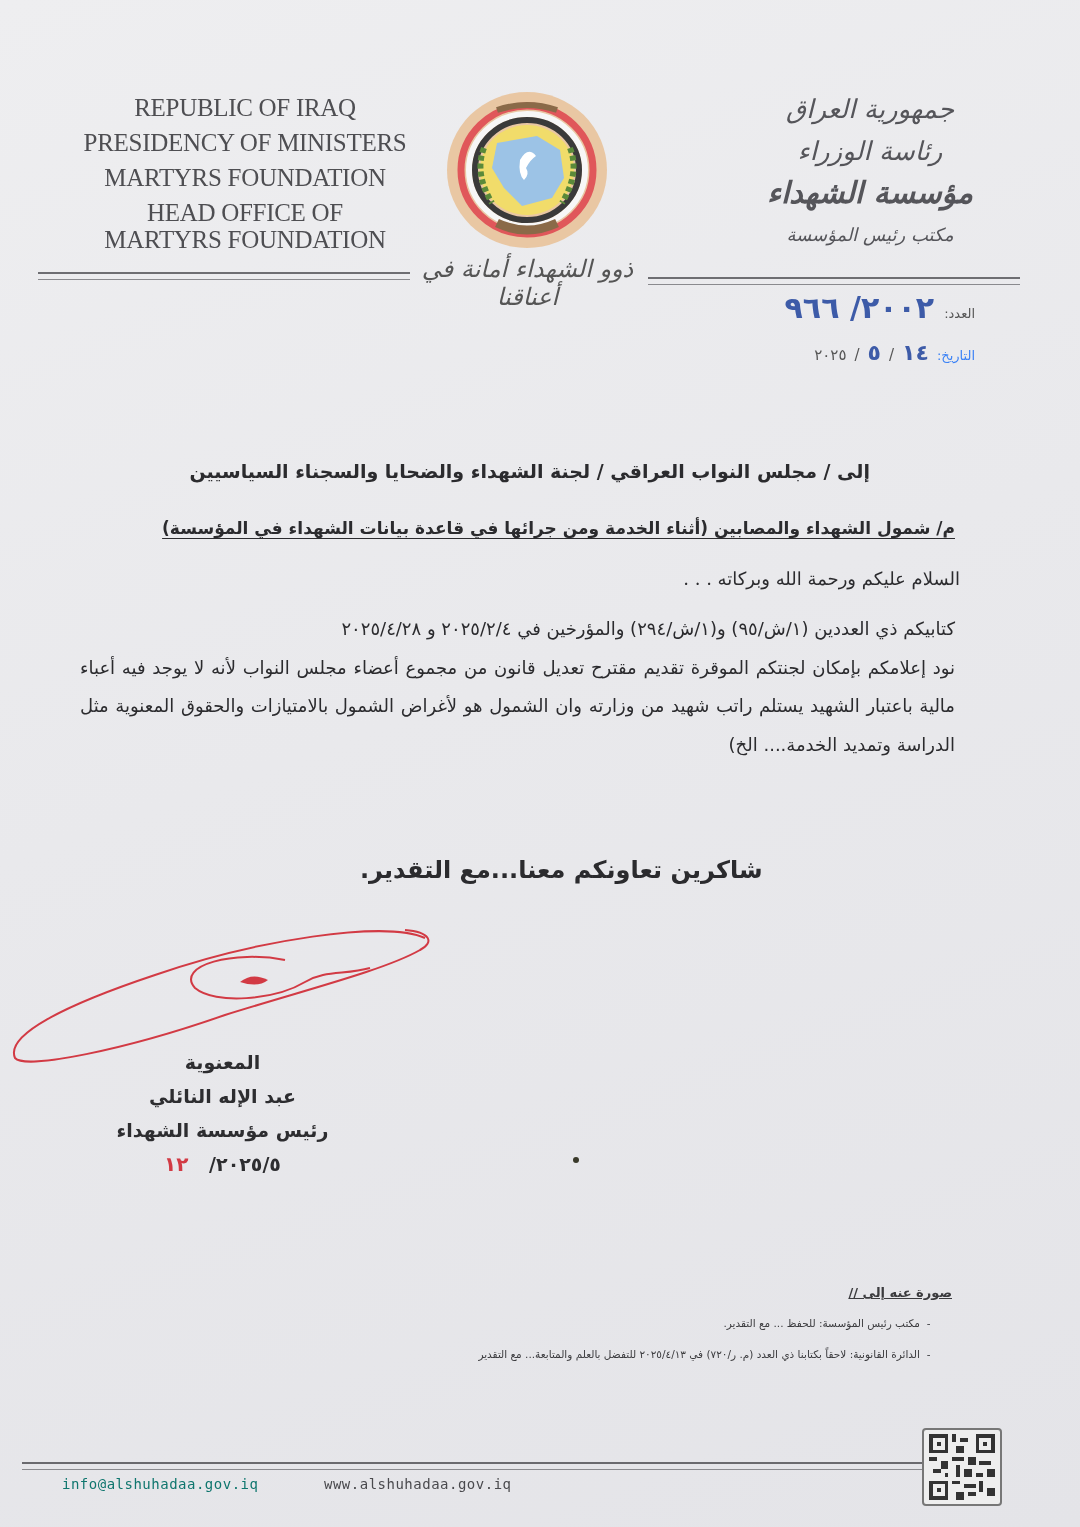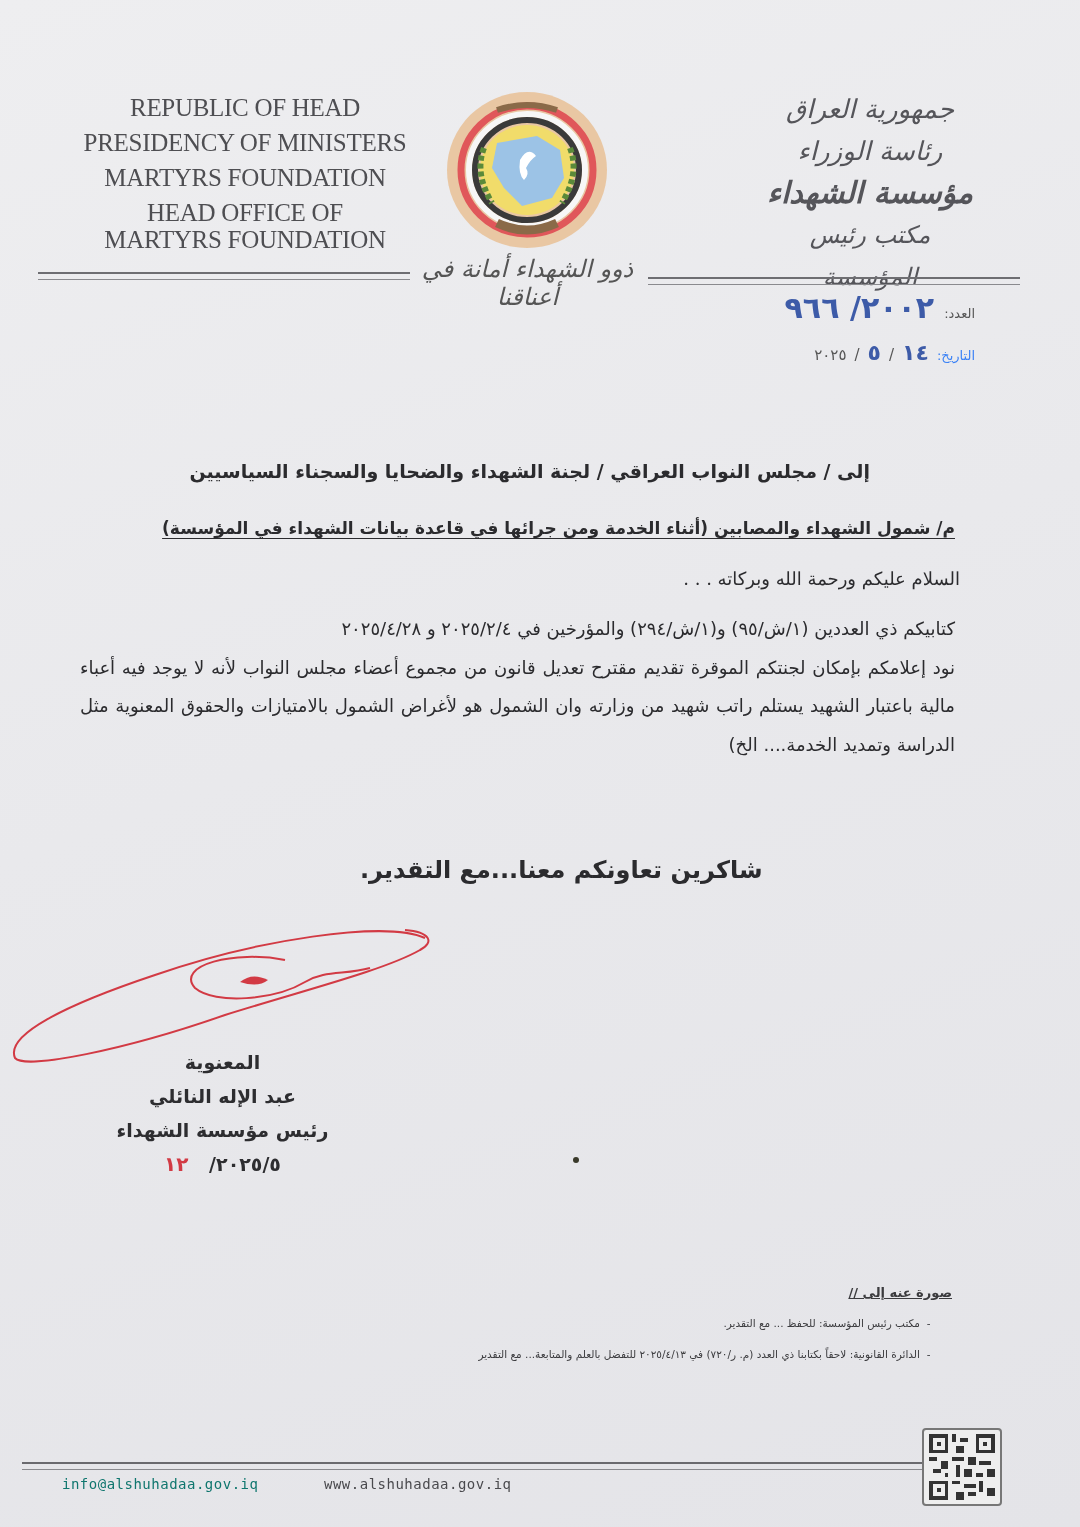--- a/index.html
+++ b/index.html
@@ -12,21 +12,21 @@
   .en-header { left:60px; top:90px; width:370px; text-align:center;
     font-family:"Liberation Serif","DejaVu Serif",serif; color:#4e4e52; font-size:25px; line-height:35px; letter-spacing:-0.3px; }
   .en-header .gap { height:4px; }
   .en-header .tight { line-height:27px; }
   .ar-header { right:100px; top:88px; width:220px; text-align:center; direction:rtl;
     font-family:"DejaVu Serif",serif; color:#55555a; }
   .ar-header div { line-height:42px; font-style:italic; }
   .ar-header .l1 { font-size:26px; }
   .ar-header .l2 { font-size:26px; }
   .ar-header .l3 { font-size:30px; font-weight:bold; }
-  .ar-header .l4 { font-size:24px; }
+  .ar-header .l4 { font-size:18px; }
   .logo { left:442px; top:88px; width:170px; height:165px; }
   .motto { left:415px; top:255px; width:225px; text-align:center; direction:rtl; font-family:"DejaVu Serif",serif;
     font-size:24px; color:#555; font-style:italic; }
   .rule { height:5px; border-top:2px solid #6e6e72; border-bottom:1px solid #8a8a8e; }
   .rule-left { left:38px; top:272px; width:372px; }
   .rule-right { left:648px; top:277px; width:372px; }
   .ref { right:105px; top:290px; direction:rtl; display:flex; align-items:baseline; gap:10px; }
   .ref .lbl { font-size:13px; color:#555; }
   .ref .val { font-size:30px; color:#3d5ba8; font-weight:bold; letter-spacing:2px; }
   .date { right:105px; top:340px; direction:rtl; display:flex; align-items:baseline; gap:8px; }
@@ -49,21 +49,21 @@
   .footer-rule { left:22px; top:1462px; width:900px; height:5px; border-top:2px solid #6a6a6e; border-bottom:1px solid #8a8a8e; }
   .footer-email { left:62px; top:1476px; font-family:"DejaVu Sans Mono",monospace; font-size:14px; color:#0f766e; letter-spacing:0.5px; }
   .footer-web { left:324px; top:1476px; font-family:"DejaVu Sans Mono",monospace; font-size:14px; color:#4a4a4e; letter-spacing:0.5px; }
   .qr { left:922px; top:1428px; width:80px; height:78px; border:2px solid #777; border-radius:4px; background:#eee; padding:4px; box-sizing:border-box; }
   .dot { left:573px; top:1157px; width:6px; height:6px; border-radius:50%; background:#3a3a2a; }
 </style>
 </head>
 <body>
 
 <div class="abs en-header">
-  <div>REPUBLIC OF HEAD</div>
+  <div>REPUBLIC OF IRAQ</div>
   <div>PRESIDENCY OF MINISTERS</div>
   <div>MARTYRS FOUNDATION</div>
   <div class="gap"></div>
   <div class="tight">HEAD OFFICE OF</div>
   <div class="tight">MARTYRS FOUNDATION</div>
 </div>
 
 <div class="abs logo">
   <svg width="170" height="165" viewBox="0 0 170 165">
     <ellipse cx="85" cy="82" rx="80" ry="78" fill="#e9c7a3"></ellipse>

